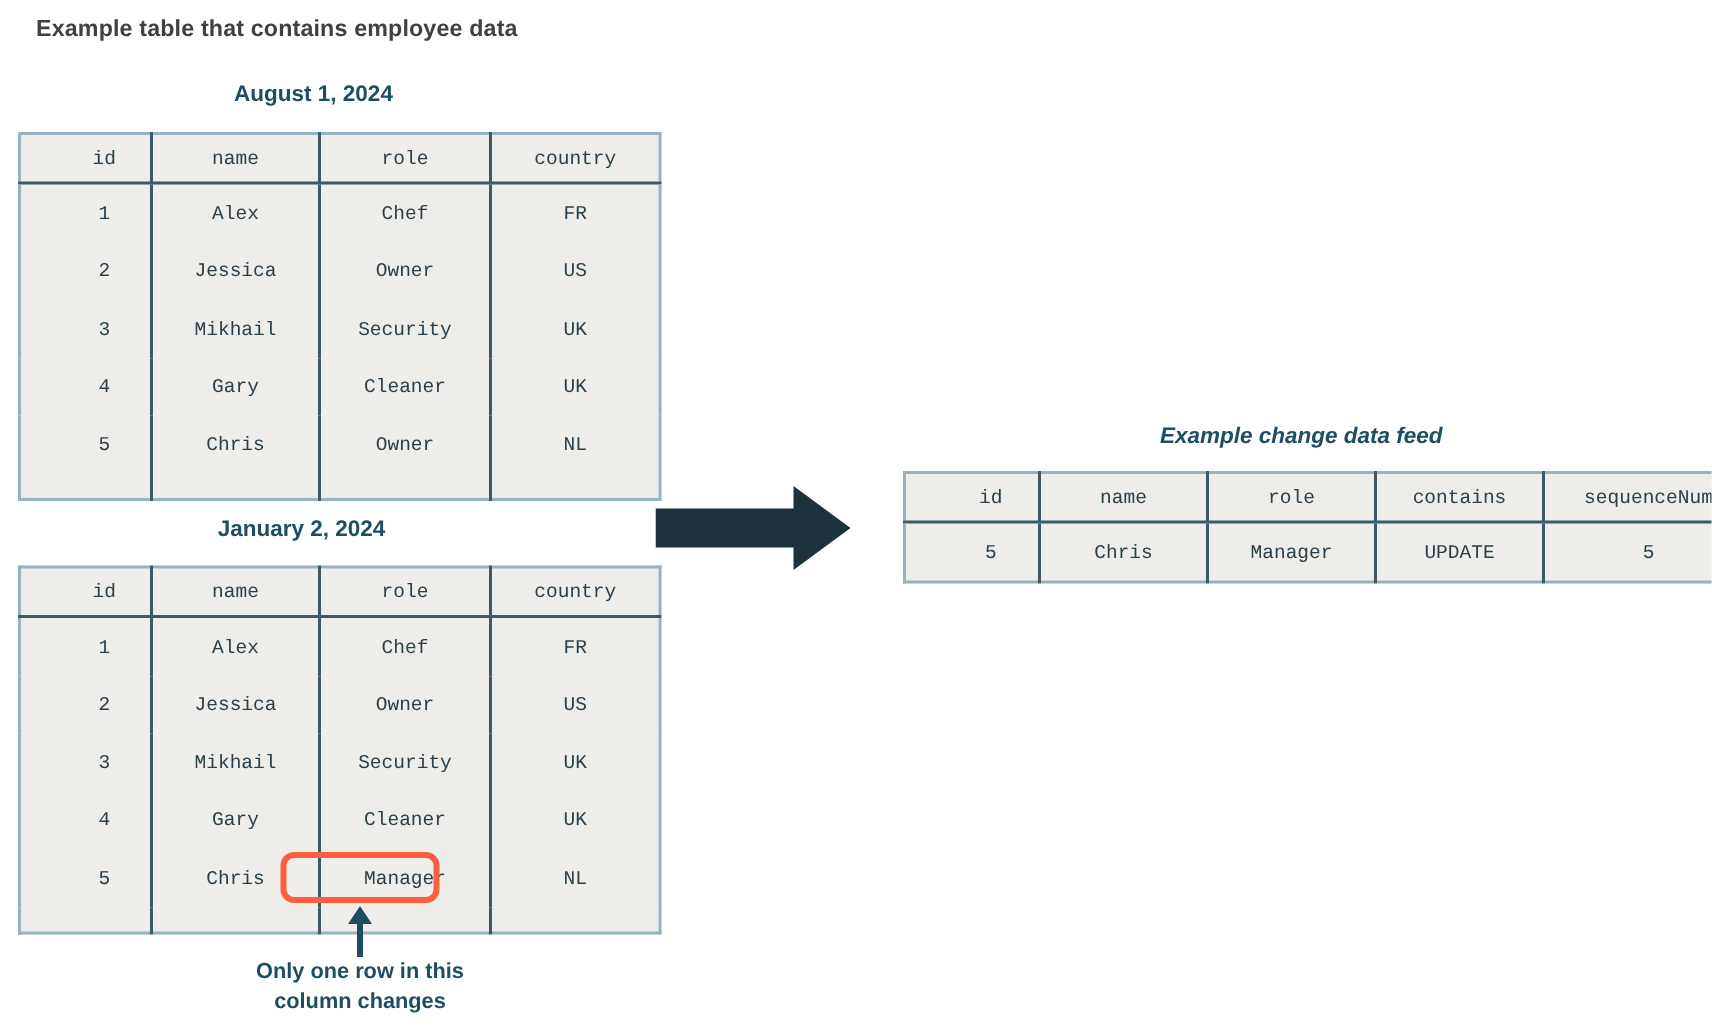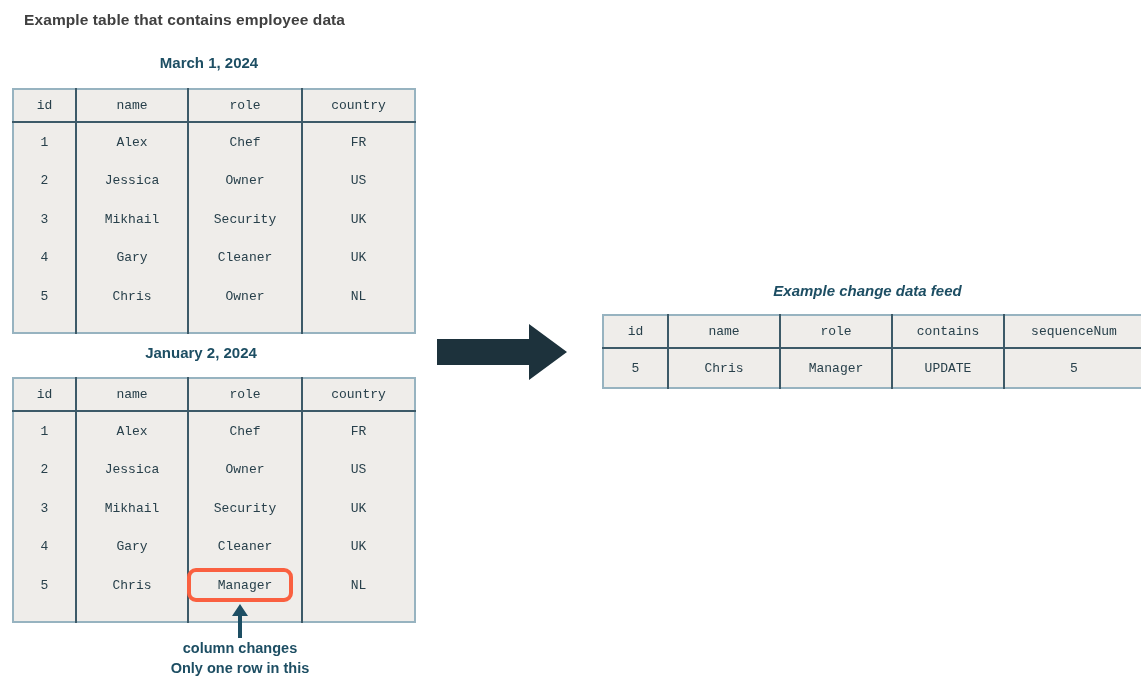--- a/index.html
+++ b/index.html
@@ -56,21 +56,21 @@
     text-align: center;
     padding: 0;
     border-left: 2px solid #3d5a68;
     border-right: 0;
     border-top: 0;
     border-bottom: 0;
     vertical-align: middle;
     white-space: nowrap;
   }
   .data-table td:first-child,
-  .data-table th:first-child { border-left: 0; }
+  .data-table th:first-child { border-left: 0; padding-left: 25px; }
   .data-table thead th { height: 31px; }
   .data-table thead tr { border-bottom: 2px solid #3d5a68; }
   .data-table tbody td { height: 38.5px; }
   .data-table tbody tr.pad-row td { height: 16px; }
 
   
   #table-jan1 { left: 12px; top: 88px; width: 394px; }
   #table-jan2 { left: 12px; top: 377px; width: 394px; }
   .col-id      { width: 61px; }
   .col-name    { width: 110px; }
@@ -127,21 +127,21 @@
     top: 324px;
     width: 130px;
     height: 56px;
   }
 </style>
 </head>
 <body>
 
 <div class="main-heading">Example table that contains employee data</div>
 
-<div class="table-title" id="title-jan1">March 1, 2024</div>
+<div class="table-title" id="title-jan1">August 1, 2024</div>
 
 <table class="data-table" id="table-jan1">
   <thead>
     <tr>
       <th class="col-id">id</th>
       <th class="col-name">name</th>
       <th class="col-role">role</th>
       <th class="col-country">country</th>
     </tr>
   </thead>
@@ -238,22 +238,22 @@
 
 <div class="highlight-box"></div>
 
 <div class="callout-arrow">
   <svg width="18" height="34" viewBox="0 0 18 34">
     <path d="M9 0 L17 12 L11 12 L11 34 L7 34 L7 12 L1 12 Z" fill="#1d4e63"></path>
   </svg>
 </div>
 
 <div class="callout-text">
+  <div>Only one row in this</div>
   <div>column changes</div>
-  <div>Only one row in this</div>
 </div>
 
 <div class="flow-arrow">
   <svg width="130" height="56" viewBox="0 0 130 56">
     <path d="M0 15 L92 15 L92 0 L130 28 L92 56 L92 41 L0 41 Z" fill="#1d323c"></path>
   </svg>
 </div>
 
 <div class="table-title" id="title-feed">Example change data feed</div>
 

